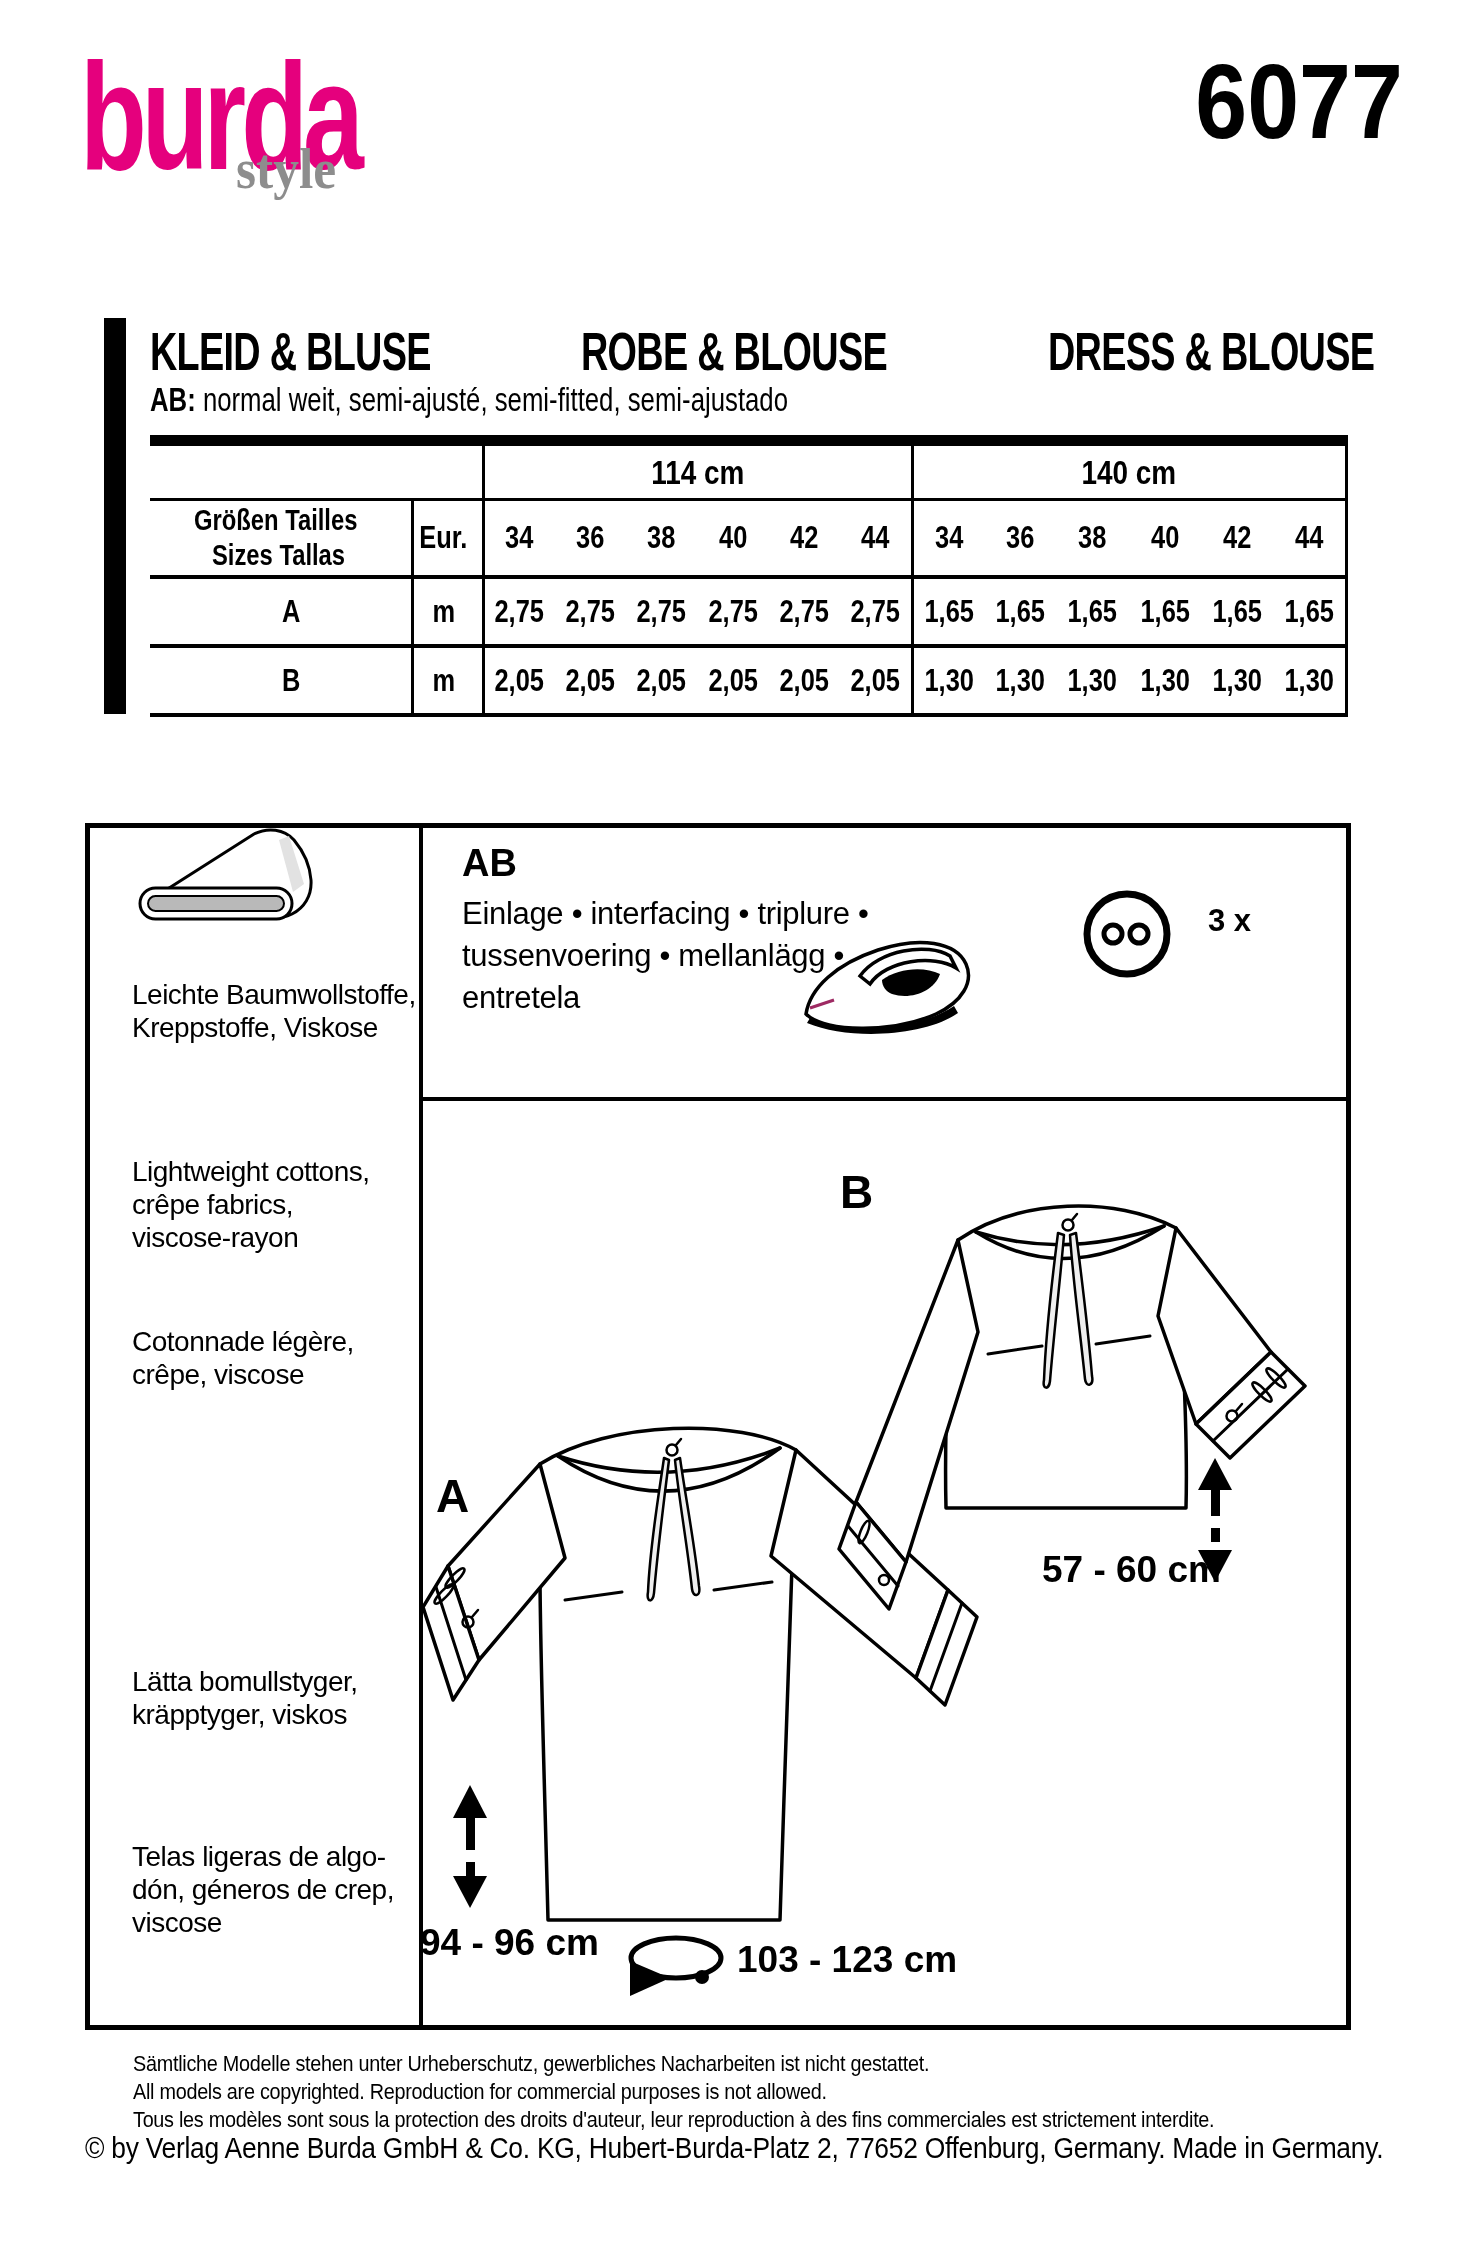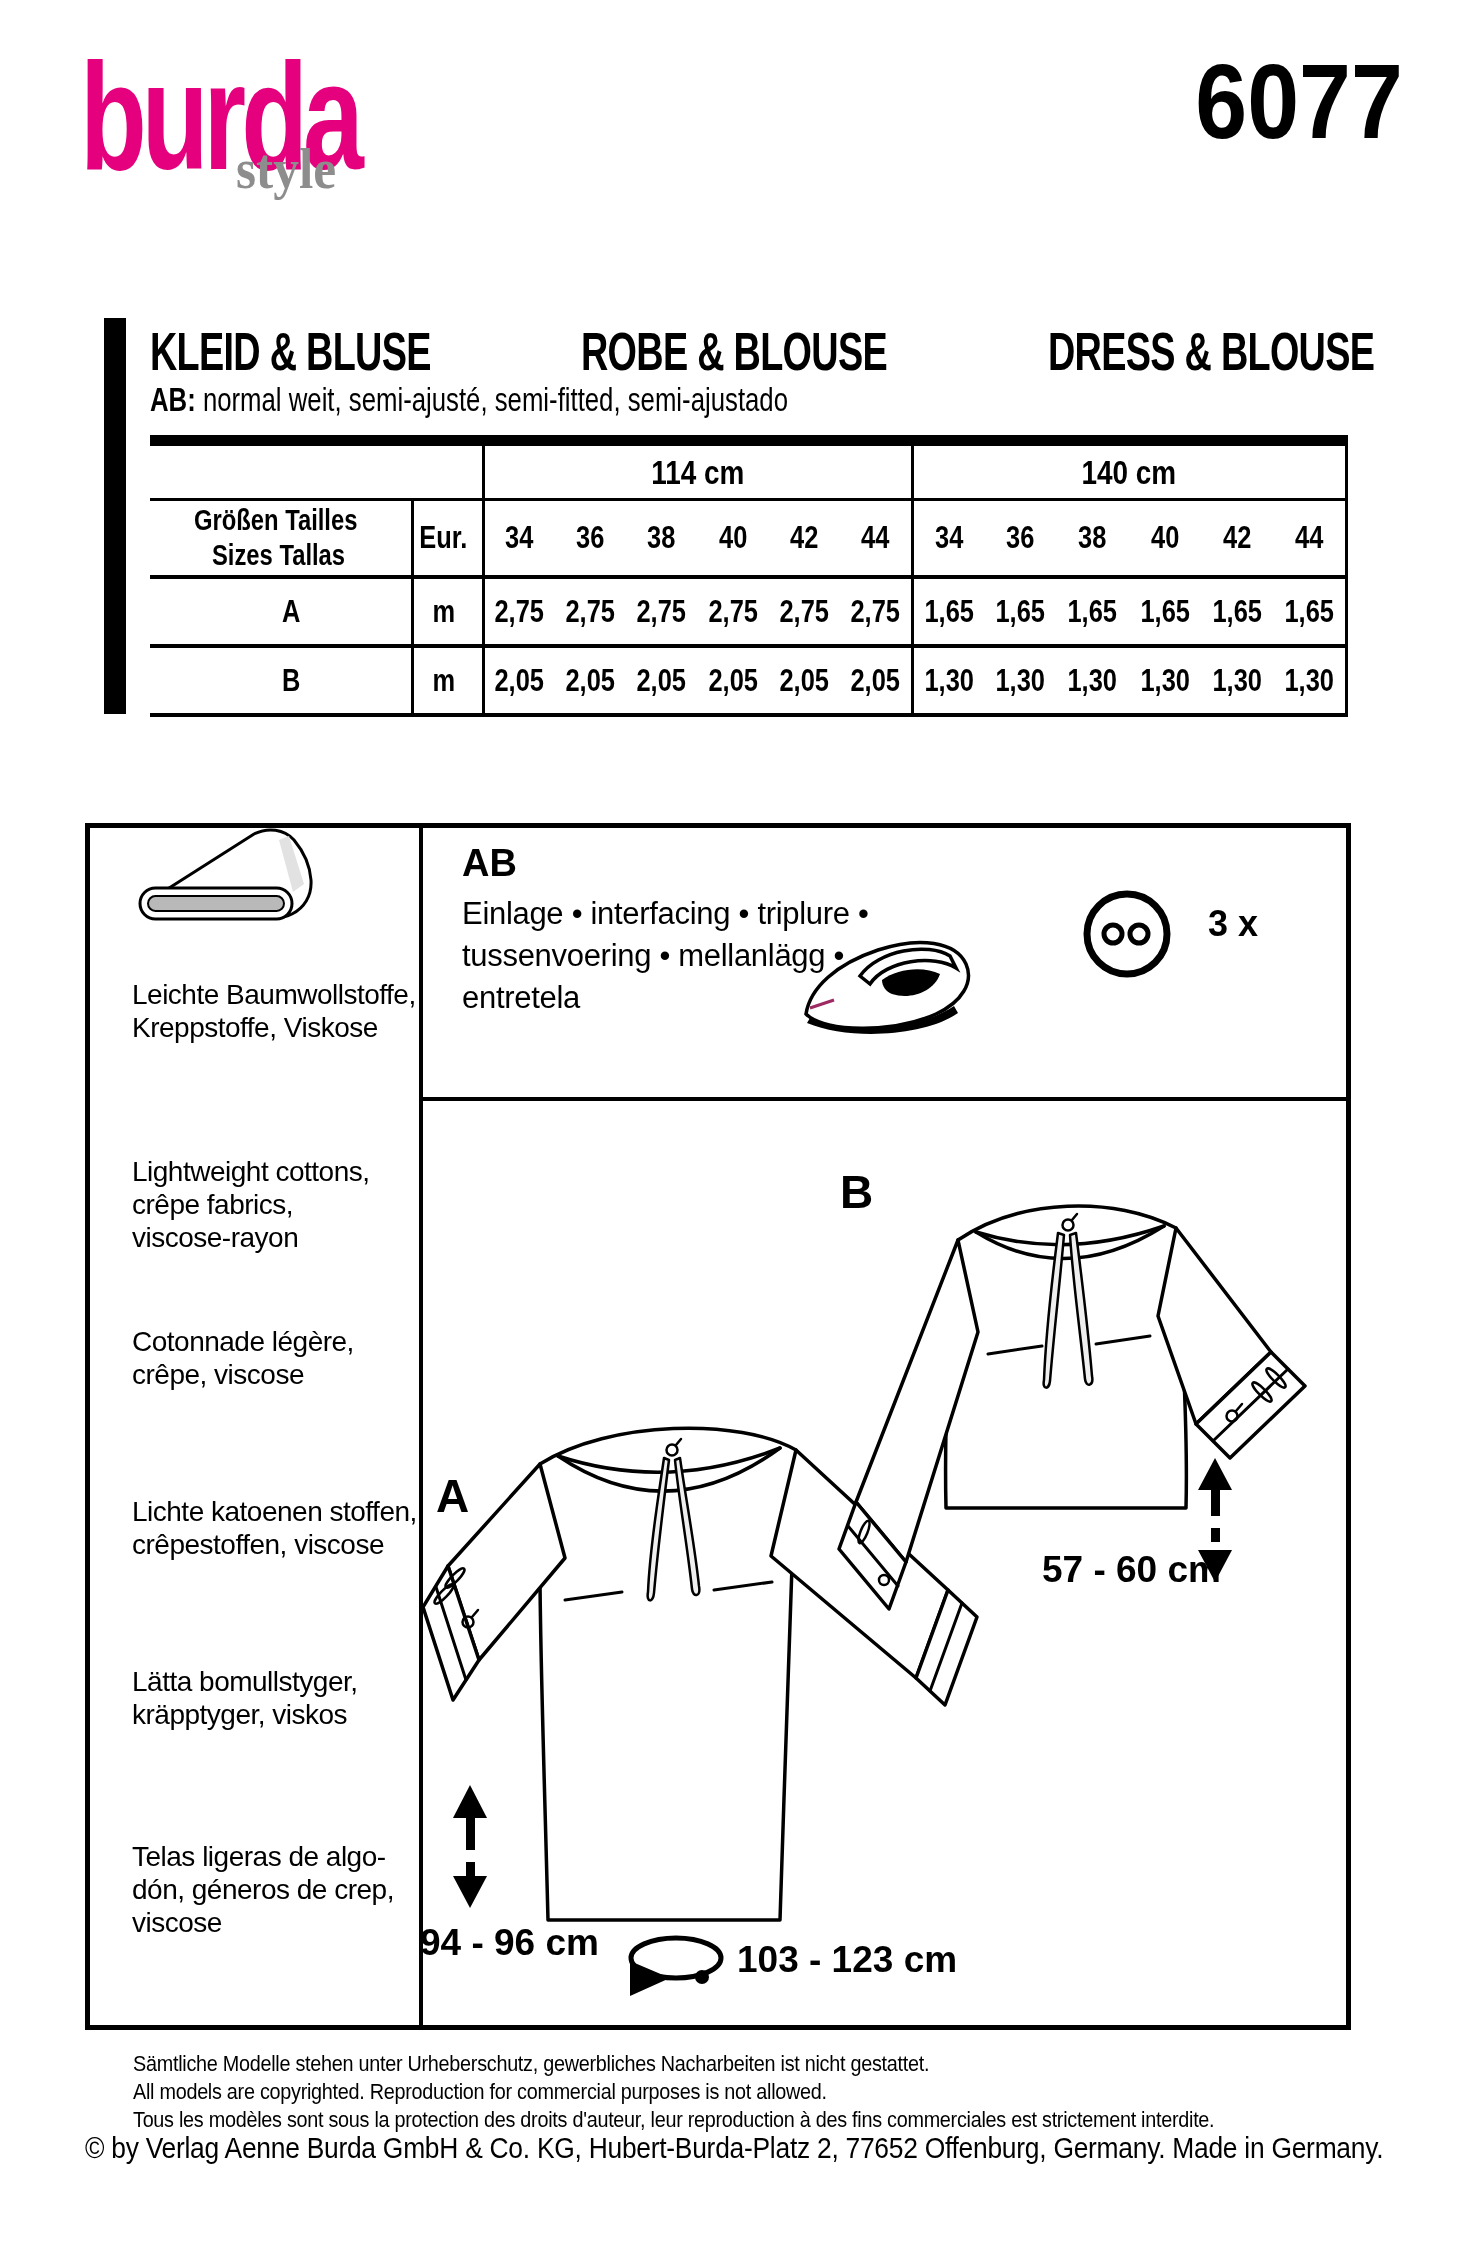--- a/index.html
+++ b/index.html
@@ -40,21 +40,21 @@
 
   
   .main-box{left:85px;top:823px;width:1266px;height:1207px;border:5px solid #000;box-sizing:border-box;}
   .v-div{left:419px;top:823px;width:4px;height:1207px;background:#000;}
   .h-div{left:419px;top:1097px;width:932px;height:4px;background:#000;}
 
   
   .fab{left:132px;font-size:28px;line-height:33px;letter-spacing:-.5px;}
   .ab-head{left:462px;top:842px;font-weight:bold;font-size:38px;}
   .interfacing{left:462px;top:893px;font-size:31px;line-height:42px;letter-spacing:-.3px;}
-  .btn-count{left:1208px;top:903px;font-weight:bold;font-size:36px;}
+  .btn-count{left:1208px;top:903px;font-weight:bold;font-size:31px;}
 
   
   .foot{left:85px;font-size:22px;letter-spacing:-.3px;line-height:1;margin-left:48px;}
   .foot-big{left:85px;font-size:30px;letter-spacing:-.3px;line-height:1;}
 
   svg text{font-family:"Liberation Sans",sans-serif;}
 </style>
 </head>
 <body>
 
@@ -170,24 +170,20 @@
   </div>
   <div class="abs fab" style="top:1155px">
     <div>Lightweight cottons,</div>
       <div>crêpe fabrics,</div>
       <div>viscose-rayon</div>
   </div>
   <div class="abs fab" style="top:1325px">
     <div>Cotonnade légère,</div>
       <div>crêpe, viscose</div>
   </div>
-  <div class="abs fab" style="top:1495px">
-    <div>Lichte katoenen stoffen,</div>
-      <div>crêpestoffen, viscose</div>
-  </div>
   <div class="abs fab" style="top:1665px">
     <div>Lätta bomullstyger,</div>
       <div>kräpptyger, viskos</div>
   </div>
   <div class="abs fab" style="top:1840px">
     <div>Telas ligeras de algo-</div>
       <div>dón, géneros de crep,</div>
       <div>viscose</div>
   </div>
 

